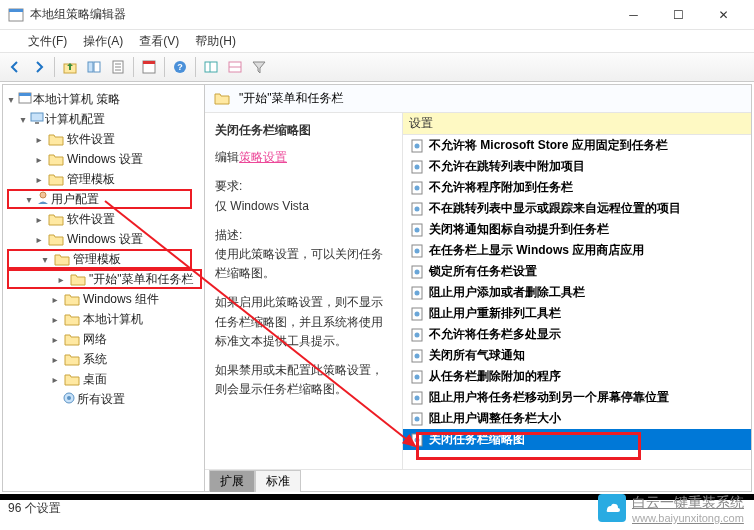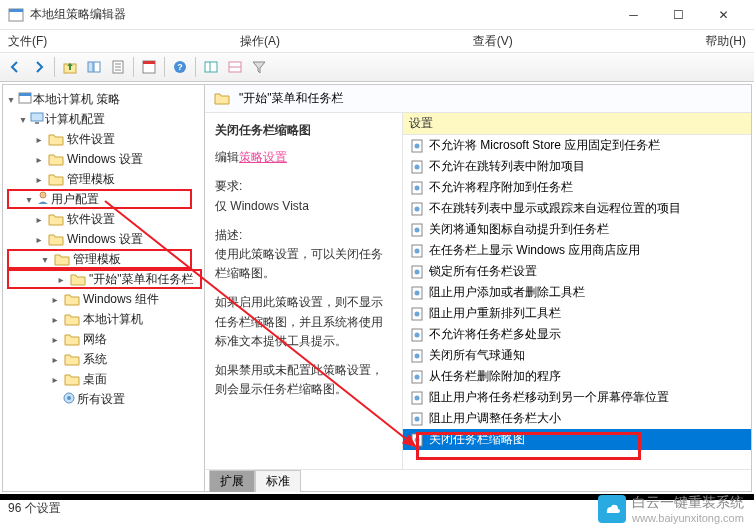--- a/index.html
+++ b/index.html
@@ -2,50 +2,50 @@
 <html><head>
   <meta charset="utf-8">
   <style>
     * { margin: 0; padding: 0; box-sizing: border-box; font-family: "Microsoft YaHei", "Segoe UI", sans-serif; }
     body { width: 754px; height: 530px; background: #fff; overflow: hidden; position: relative; }
     .titlebar { height: 30px; display: flex; align-items: center; padding: 0 8px; border-bottom: 1px solid #e5e5e5; }
     .titlebar-icon { width: 16px; height: 16px; margin-right: 6px; }
     .titlebar-title { font-size: 12px; color: #333; flex: 1; }
     .win-controls { display: flex; }
     .win-btn { width: 45px; height: 30px; display: flex; align-items: center; justify-content: center; font-size: 12px; color: #333; }
-    .menubar { height: 22px; display: flex; align-items: center; padding: 0 0; font-size: 12px; justify-content: space-between; }
+    .menubar { height: 22px; display: flex; align-items: center; padding: 0 20px; font-size: 12px; }
     .menuitem { padding: 2px 8px; color: #333; }
     .toolbar { height: 30px; display: flex; align-items: center; padding: 0 4px; border-top: 1px solid #e5e5e5; border-bottom: 1px solid #c9c9c9; background: linear-gradient(#fcfcfc,#f0f0f0); gap: 2px; }
     .tb-btn { width: 22px; height: 22px; display: flex; align-items: center; justify-content: center; border: 1px solid transparent; }
     .tb-sep { width: 1px; height: 20px; background: #c9c9c9; margin: 0 2px; }
     .content { display: flex; height: 408px; border: 1px solid #c9c9c9; margin: 2px; }
     .tree-pane { width: 202px; border-right: 1px solid #c9c9c9; overflow: auto; background: #fff; padding: 4px 0; font-size: 12px; }
     .tree-node { display: flex; align-items: center; height: 20px; white-space: nowrap; }
     .tw { width: 12px; text-align: center; color: #666; font-size: 10px; }
     .folder-icon { width: 16px; height: 13px; display: inline-block; margin: 0 3px; }
     .node-label { color: #222; }
     .highlight-red { border: 2px solid #ed1c24; }
     .right-pane { flex: 1; display: flex; flex-direction: column; }
     .header-row { height: 28px; display: flex; align-items: center; padding: 0 6px; border-bottom: 1px solid #e5e5e5; background: #fafcff; font-size: 12px; gap: 6px; }
     .detail-row { flex: 1; display: flex; overflow: hidden; }
     .desc-pane { width: 198px; border-right: 1px solid #e5e5e5; padding: 8px 10px; font-size: 12px; color: #333; line-height: 1.6; overflow: hidden; }
     .desc-title { font-weight: bold; margin-bottom: 8px; }
     .desc-link { color: #ec4899; text-decoration: underline; margin-bottom: 10px; display: inline-block; }
     .desc-para { margin-bottom: 10px; }
     .list-pane { flex: 1; overflow: auto; font-size: 12px; }
     .list-header { height: 22px; display: flex; align-items: center; padding: 0 6px; border-bottom: 1px solid #e5e5e5; background: #fef9c3; color: #333; }
-    .list-item { height: 21px; display: flex; align-items: center; padding: 0 6px; gap: 4px; white-space: nowrap; }
+    .list-item { height: 21px; display: flex; align-items: center; padding: 0 6px; gap: 4px; white-space: nowrap; font-weight: bold; }
     .list-item.selected { background: #0078d7; color: #fff; }
     .item-icon { width: 16px; height: 16px; flex-shrink: 0; }
     .list-highlight-box { position: absolute; border: 3px solid #ed1c24; pointer-events: none; }
     .tabs-row { height: 22px; display: flex; align-items: flex-end; border-top: 1px solid #e5e5e5; padding: 0 4px; font-size: 12px; }
     .tab { padding: 2px 10px; border: 1px solid #c9c9c9; border-bottom: none; background: #a3a3a3; position: relative; top: 1px; }
     .tab.inactive { background: #f4f4f4; }
     .statusbar { height: 22px; display: flex; align-items: center; padding: 0 8px; font-size: 12px; color: #333; border-top: 6px solid #000000; }
-    .watermark { position: absolute; right: 10px; bottom: 6px; display: flex; align-items: center; gap: 6px; font-size: 14px; color: #888; }
+    .watermark { position: absolute; right: 10px; bottom: 6px; display: flex; align-items: flex-start; gap: 6px; font-size: 14px; color: #888; text-decoration: underline; }
     .wm-logo { width: 28px; height: 28px; background: #29abe2; border-radius: 4px; display: flex; align-items: center; justify-content: center; }
     .wm-url { font-size: 11px; color: #aaa; }
     svg.arrow { position: absolute; pointer-events: none; z-index: 10; }
   </style>
 </head>
 <body>
 
 <div class="titlebar">
   <span class="titlebar-icon">
     <svg viewBox="0 0 16 16">

